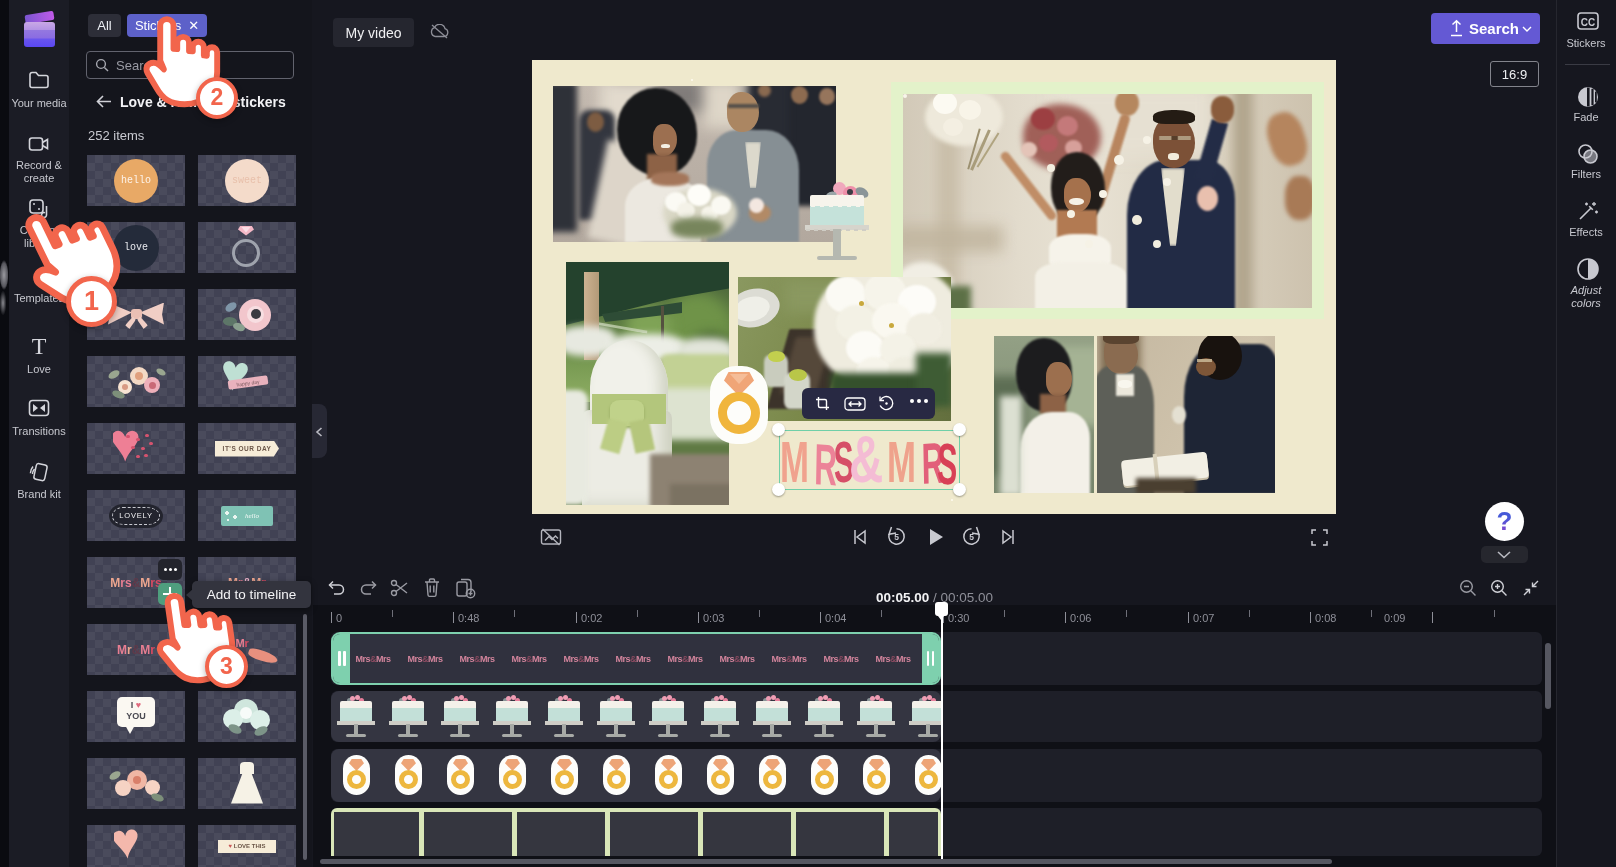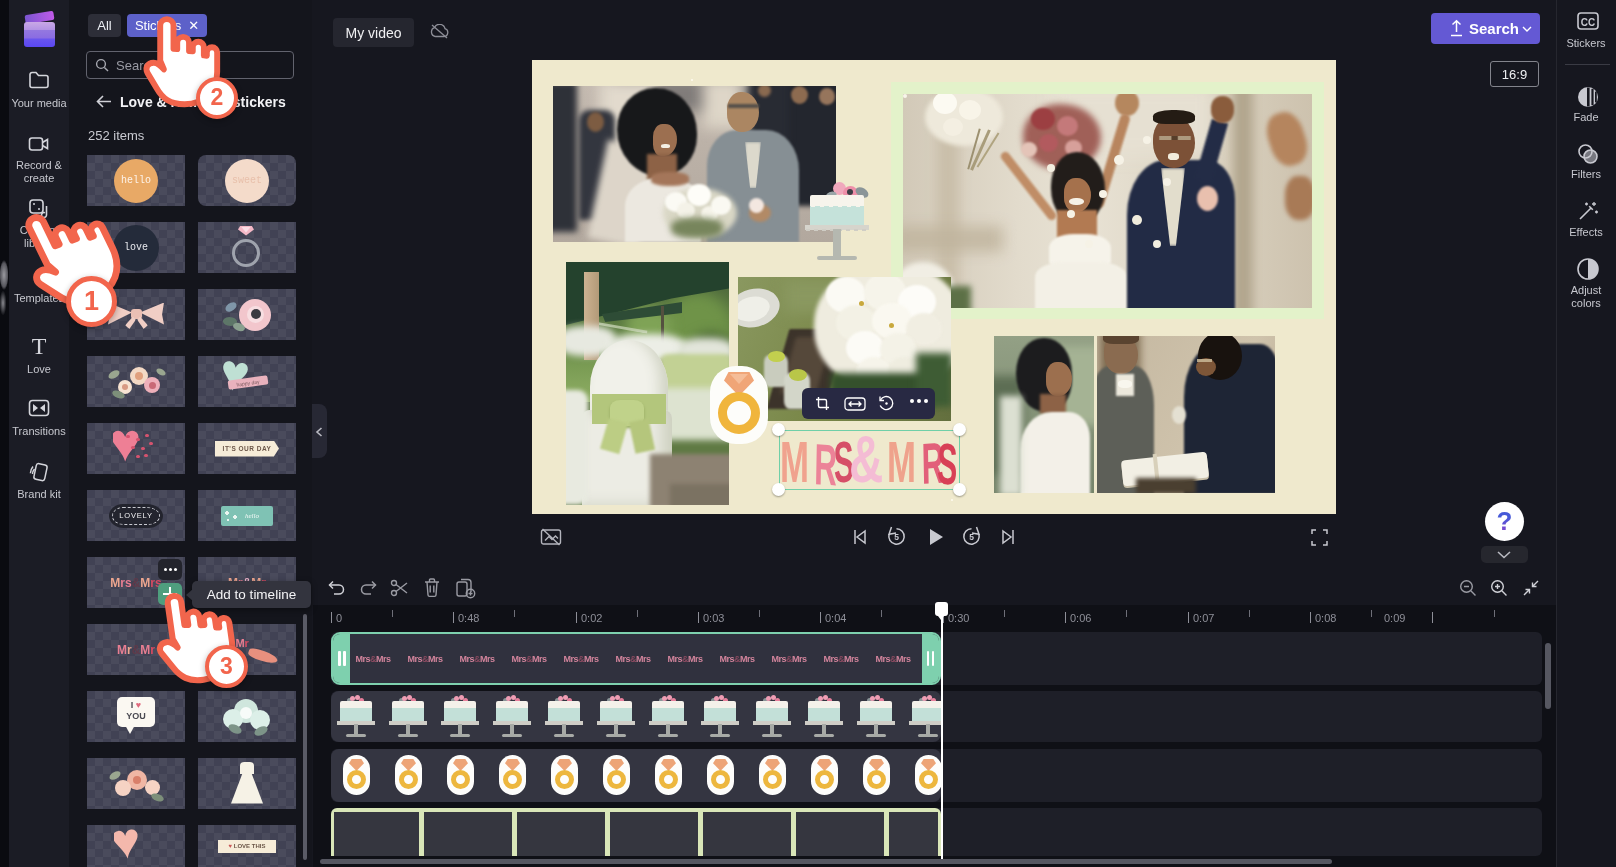--- a/index.html
+++ b/index.html
@@ -89,21 +89,21 @@
       <path d="M15 7.5 H2 M7 2 L1.5 7.5 L7 13"></path>
     </svg>
   <div class="ab" style="left:120px;top:94px;color:#f2f2f5;font-size:14px;font-weight:bold;">Love &amp; romance stickers</div>
   <div class="ab" style="left:88px;top:128px;color:#c9cad1;font-size:13px;">252 items</div>
 
   <div class="tile" style="left:87px;top:155px;">
       <div class="tc">
         <div style="width:44px;height:44px;border-radius:50%;background:#e8a966;color:#fdf3ea;font-size:10px;display:flex;align-items:center;justify-content:center;" class="mono">hello</div>
       </div>
     </div>
-  <div class="tile" style="left:198px;top:155px;border-radius:8px;">
+  <div class="tile" style="left:198px;top:155px;">
       <div class="tc">
         <div style="width:44px;height:44px;border-radius:50%;background:#f4dbca;color:#e8c0ab;font-size:10px;display:flex;align-items:center;justify-content:center;" class="mono">sweet</div>
       </div>
     </div>
   <div class="tile" style="left:87px;top:222px;">
       <div class="tc">
         <div style="width:46px;height:46px;border-radius:50%;background:#242b3a;color:#e8e9ee;font-size:10px;display:flex;align-items:center;justify-content:center;" class="mono">love</div>
       </div>
     </div>
   <div class="tile" style="left:198px;top:222px;">
@@ -325,21 +325,21 @@
   <svg class="ab" style="left:1577px;top:200px;" width="22" height="22" viewBox="0 0 22 22" fill="none" stroke="#c8c9d0" stroke-width="1.6">
       <path d="M3 19 L14 8 M12.2 6.2 l3.6 3.6"></path>
       <path d="M17 2 v4 M15 4 h4 M19.5 10.5 v3 M18 12 h3 M9.5 2.5 v3 M8 4 h3" stroke-width="1.3"></path>
     </svg>
   <div class="ab lbl" style="left:1556px;top:226px;width:60px;">Effects</div>
 
   <svg class="ab" style="left:1577px;top:258px;" width="22" height="22" viewBox="0 0 22 22">
       <circle cx="11" cy="11" r="10" fill="none" stroke="#c8c9d0" stroke-width="1.6"></circle>
       <path d="M11 1 a10 10 0 0 1 0 20 z" fill="#c8c9d0"></path>
     </svg>
-  <div class="ab lbl" style="left:1556px;top:284px;width:60px;">Adjust<br>colors</div>
+  <div class="ab lbl" style="left:1556px;top:284px;width:60px;font-style:italic;">Adjust<br>colors</div>
 
   <div id="canvas" class="ab" style="left:532px;top:60px;width:804px;height:454px;background:#efe9cd;overflow:hidden;">
     <div class="ab" style="left:0;top:0;width:804px;height:454px;background:
       radial-gradient(3px 3px at 60px 40px,#fbf7e8 60%,transparent 61%),
       radial-gradient(2px 2px at 160px 20px,#fbf7e8 60%,transparent 61%),
       radial-gradient(2px 2px at 300px 240px,#fbf7e8 60%,transparent 61%),
       radial-gradient(3px 3px at 700px 420px,#fbf7e8 60%,transparent 61%),
       radial-gradient(2px 2px at 760px 100px,#fbf7e8 60%,transparent 61%),
       radial-gradient(2px 2px at 50px 380px,#fbf7e8 60%,transparent 61%),
       radial-gradient(2px 2px at 420px 440px,#fbf7e8 60%,transparent 61%);"></div>
@@ -645,20 +645,21 @@
       <path d="M2 5 H16 M6.5 5 V3 a1 1 0 0 1 1-1 h3 a1 1 0 0 1 1 1 V5 M4 5 l1 13 a1.5 1.5 0 0 0 1.5 1.4 h5 A1.5 1.5 0 0 0 13 18 l1-13"></path>
       <path d="M7.2 8.5 v7 M10.8 8.5 v7"></path>
     </svg>
   <svg class="ab" style="left:455px;top:577px;" width="22" height="22" viewBox="0 0 22 22" fill="none" stroke="#9a9ba3" stroke-width="1.4">
       <rect x="2" y="5" width="10" height="14" rx="2"></rect>
       <path d="M6 2.5 H13 a3 3 0 0 1 3 3 V15"></path>
       <circle cx="15.5" cy="16.5" r="4.2"></circle>
       <path d="M15.5 14.5 v4 M13.5 16.5 h4"></path>
     </svg>
 
+  <div class="ab" style="left:313px;top:590px;width:1243px;text-align:center;font-size:13.5px;"><span style="color:#f2f2f4;font-weight:bold;">00:05.00</span><span style="color:#8e8f98;"> / 00:05.00</span></div>
 
   <svg class="ab" style="left:1459px;top:579px;" width="18" height="18" viewBox="0 0 18 18" fill="none" stroke="#9a9ba3" stroke-width="1.4">
       <circle cx="7.5" cy="7.5" r="5.8"></circle>
       <path d="M11.8 11.8 L16.5 16.5 M5 7.5 h5"></path>
     </svg>
   <svg class="ab" style="left:1490px;top:579px;" width="18" height="18" viewBox="0 0 18 18" fill="none" stroke="#d0d1d7" stroke-width="1.4">
       <circle cx="7.5" cy="7.5" r="5.8"></circle>
       <path d="M11.8 11.8 L16.5 16.5 M5 7.5 h5 M7.5 5 v5"></path>
     </svg>
   <svg class="ab" style="left:1522px;top:579px;" width="18" height="18" viewBox="0 0 18 18" fill="none" stroke="#d0d1d7" stroke-width="1.4">

